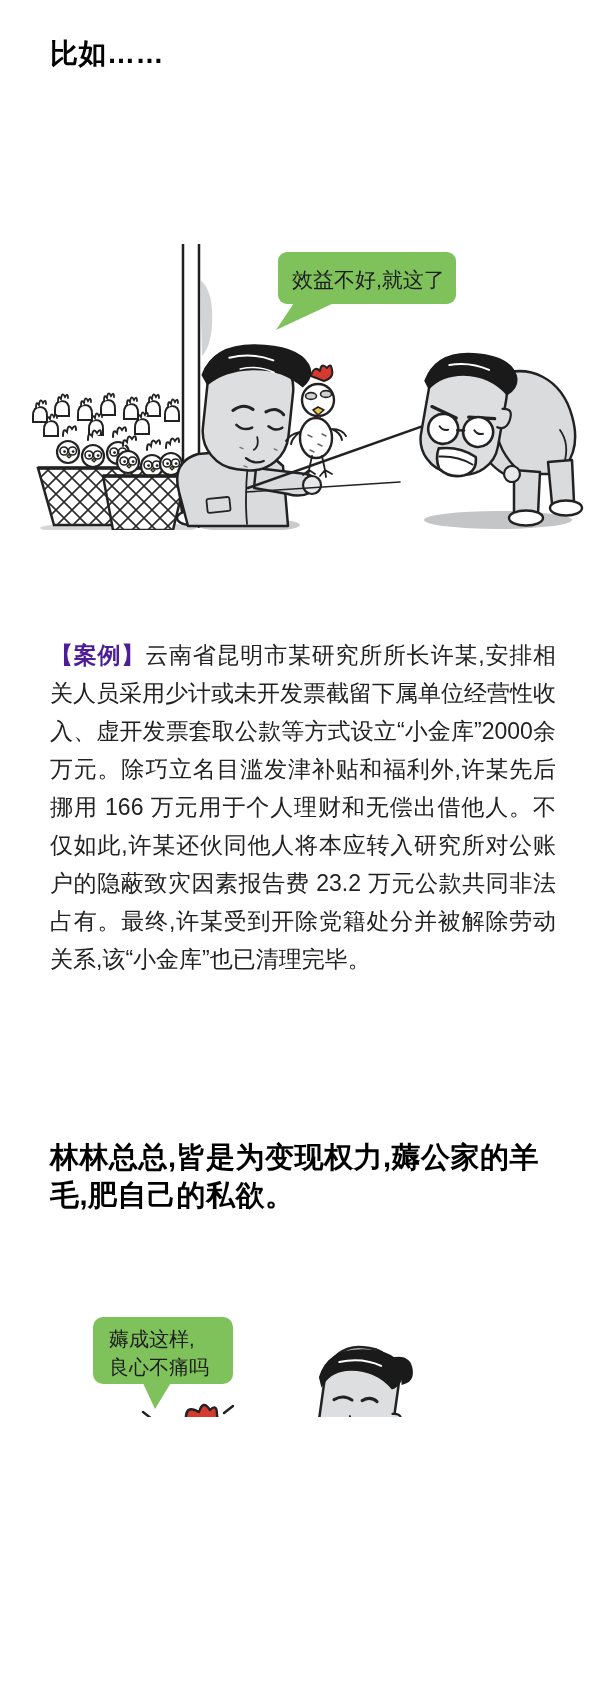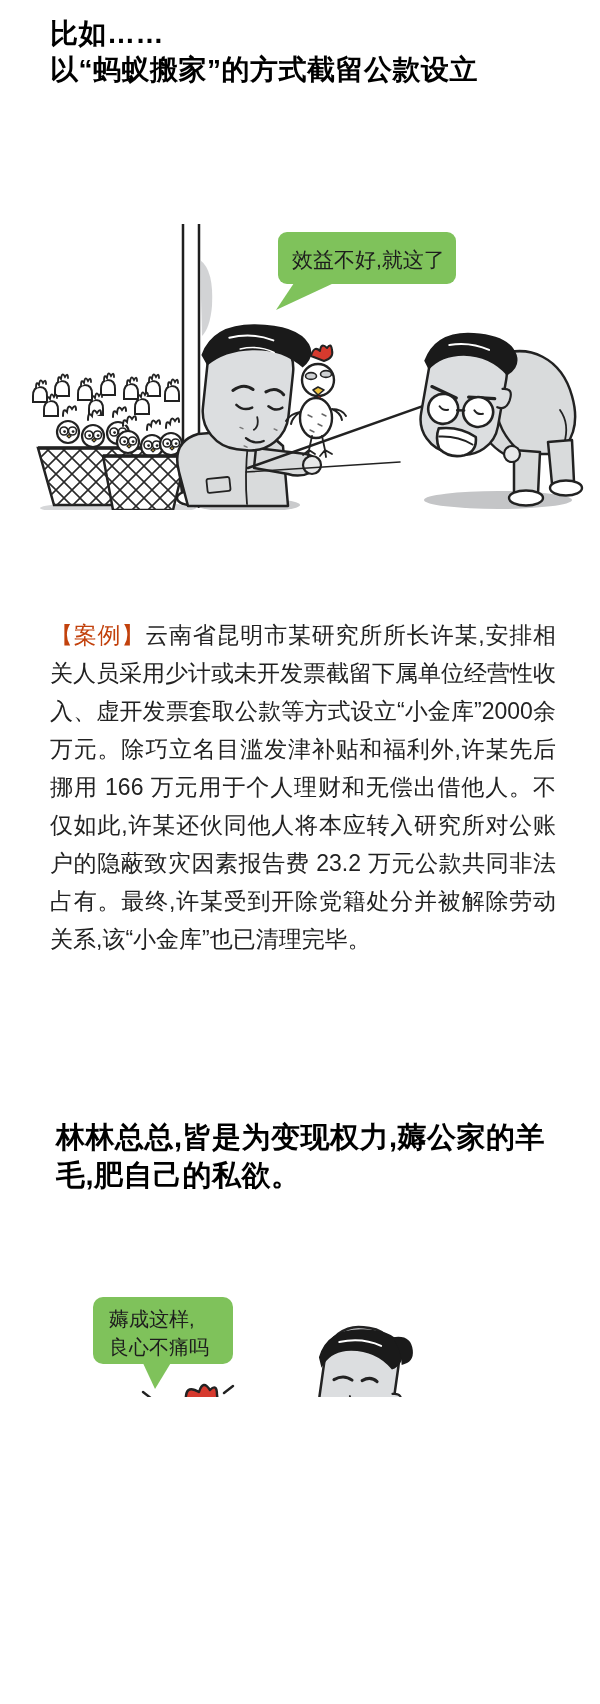--- a/index.html
+++ b/index.html
@@ -1,51 +1,50 @@
 <!DOCTYPE html>
 <html><head>
 <meta charset="utf-8">
 <style>
   html,body{margin:0;padding:0;background:#fff;}
   #page{
     position:relative;width:600px;height:1397px;background:#fff;
     font-family:"Liberation Sans","DejaVu Sans",sans-serif;
-    color:#1a1a1a;overflow:hidden;
+    color:#1a1a1a;overflow:hidden;margin-top:20px;
   }
   .heading{
     position:absolute;left:50px;top:16px;width:520px;
     font-size:28px;font-weight:bold;line-height:36px;color:#000;
     letter-spacing:0.5px;
   }
   .case-para{
     position:absolute;left:50px;top:593px;width:506px;
     font-size:23px;line-height:38px;color:#222;text-align:justify;
   }
-  .case-para .case-label{font-weight:normal;color:#c2410c;}
+  .case-para .case-label{font-weight:bold;color:#4c1d95;}
   .statement{
-    position:absolute;left:56px;top:1118px;width:510px;
+    position:absolute;left:50px;top:1118px;width:510px;
     font-size:29px;font-weight:bold;line-height:38px;color:#000;
     letter-spacing:0.5px;
   }
   svg{position:absolute;left:0;display:block;}
   #cartoon1{top:210px;}
   #cartoon2{top:1285px;}
   svg text{
     font-family:"Liberation Sans","DejaVu Sans",sans-serif;
     fill:#1d1d1d;
   }
 </style>
 </head>
 <body>
 
 <div id="page">
 
   <div class="heading">
     <div>比如……</div>
-    <div>以“蚂蚁搬家”的方式截留公款设立</div>
   </div>
 
   <svg id="cartoon1" width="600" height="300" viewBox="0 0 600 300">
     <defs>
       <pattern id="xhatch" patternUnits="userSpaceOnUse" width="16" height="16">
         <path d="M0,16 L16,0 M0,0 L16,16" stroke="#2a2a2a" stroke-width="1.6" fill="none"></path>
       </pattern>
       <g id="bghead">
         <path d="M-7,-6 q0,-9 7,-9 q7,0 7,9 l0,6 l-14,0 z" fill="#fff" stroke="#222" stroke-width="2"></path>
         <path d="M-4,-14 q0,-8 3,-3 q1,-8 4,-2 q3,-5 3,1" fill="#fff" stroke="#222" stroke-width="1.8" stroke-linecap="round"></path>

